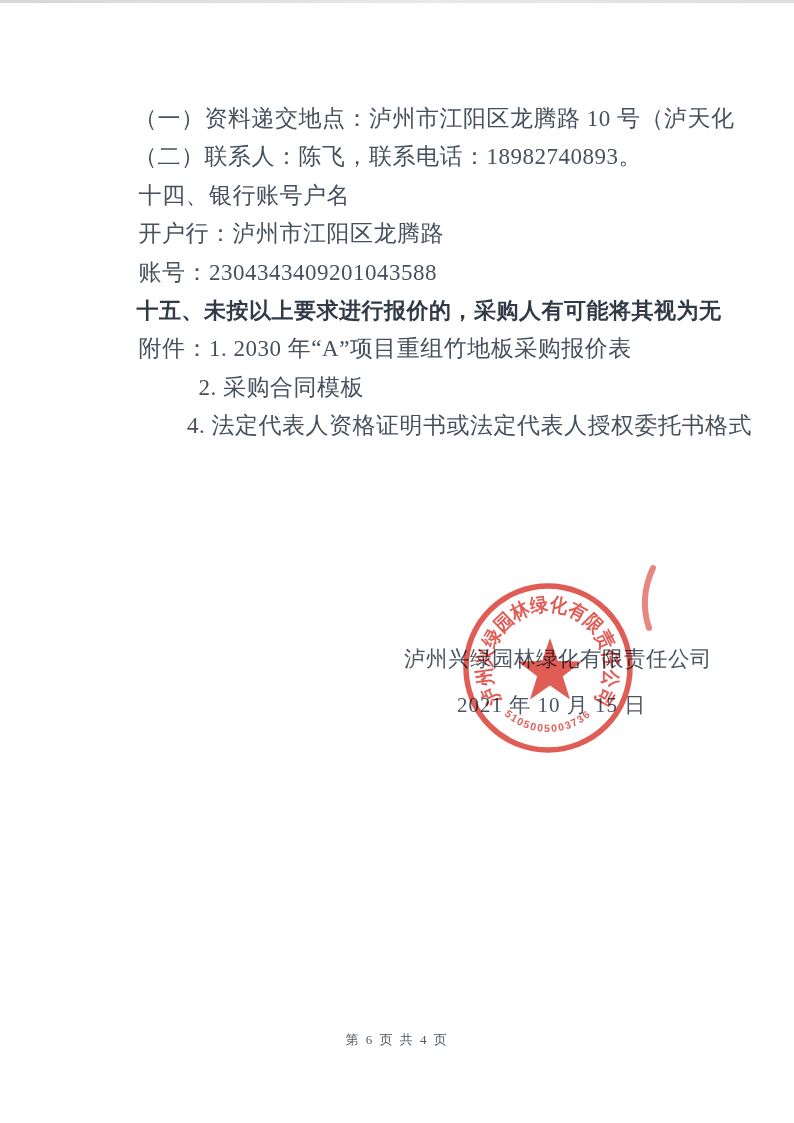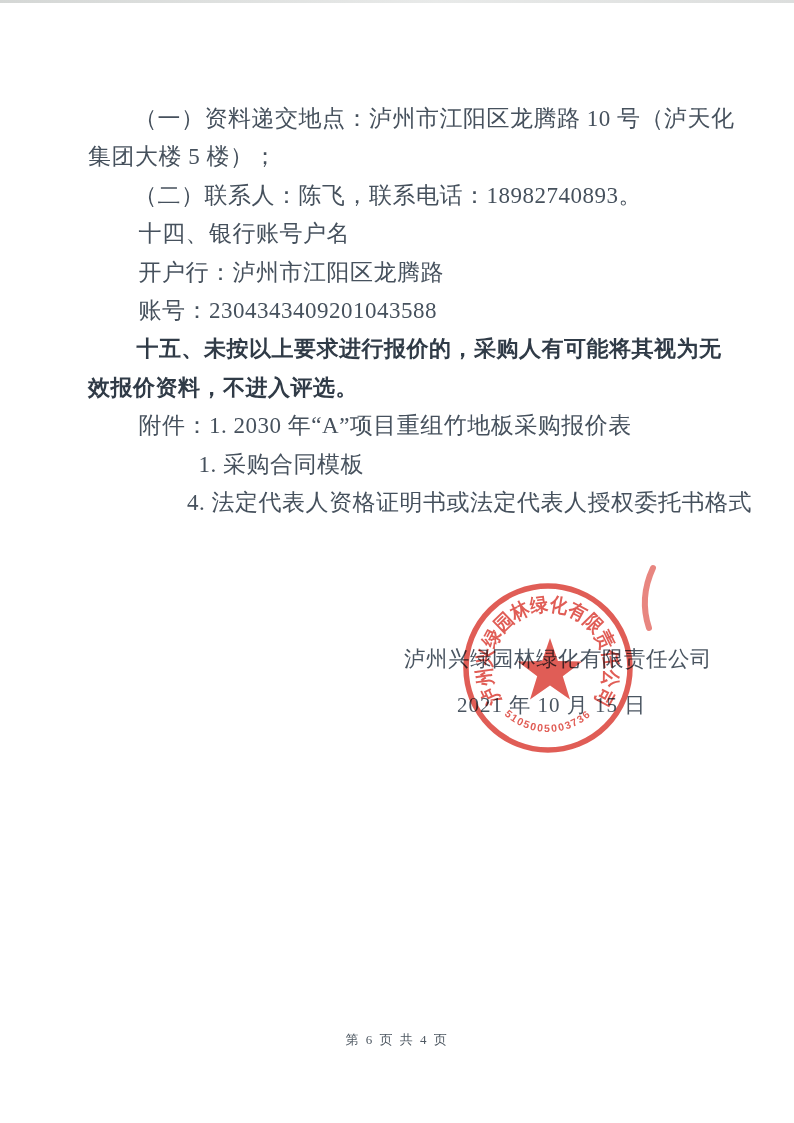--- a/index.html
+++ b/index.html
@@ -91,29 +91,27 @@
 </style>
 </head>
 <body>
 
 <div class="page">
 
   <div class="scan-edge"></div>
 
   <div class="doc-body">
       <div class="doc-line" style="padding-left: 2em;">（一）资料递交地点：泸州市江阳区龙腾路 10 号（泸天化</div>
-      <div class="doc-line" style="padding-left: 0em;">集团大楼 5 楼）；</div>
       <div class="doc-line" style="padding-left: 2em;">（二）联系人：陈飞，联系电话：18982740893。</div>
       <div class="doc-line" style="padding-left: 2.2em;">十四、银行账号户名</div>
       <div class="doc-line" style="padding-left: 2.2em;">开户行：泸州市江阳区龙腾路</div>
       <div class="doc-line" style="padding-left: 2.2em;">账号：2304343409201043588</div>
       <div class="doc-line bold" style="padding-left: 2.2em;">十五、未按以上要求进行报价的，采购人有可能将其视为无</div>
-      <div class="doc-line bold" style="padding-left: 0em;">效报价资料，不进入评选。</div>
       <div class="doc-line" style="padding-left: 2.2em;">附件：1.  2030 年“A”项目重组竹地板采购报价表</div>
-      <div class="doc-line" style="padding-left: 4.8em;">1. 采购合同模板</div>
+      <div class="doc-line" style="padding-left: 4.8em;">2. 采购合同模板</div>
       <div class="doc-line" style="padding-left: 4.3em;">4. 法定代表人资格证明书或法定代表人授权委托书格式</div>
     </div>
 
   <div class="signature-company">泸州兴绿园林绿化有限责任公司</div>
 
   <div class="signature-date">2021 年 10 月 15 日</div>
 
   <svg class="company-seal" viewBox="0 0 220 220">
     <defs>
       <path id="seal-top-arc" d="M 56.3 140.7 A 57 57 0 1 1 149.7 140.7" fill="none"></path>

